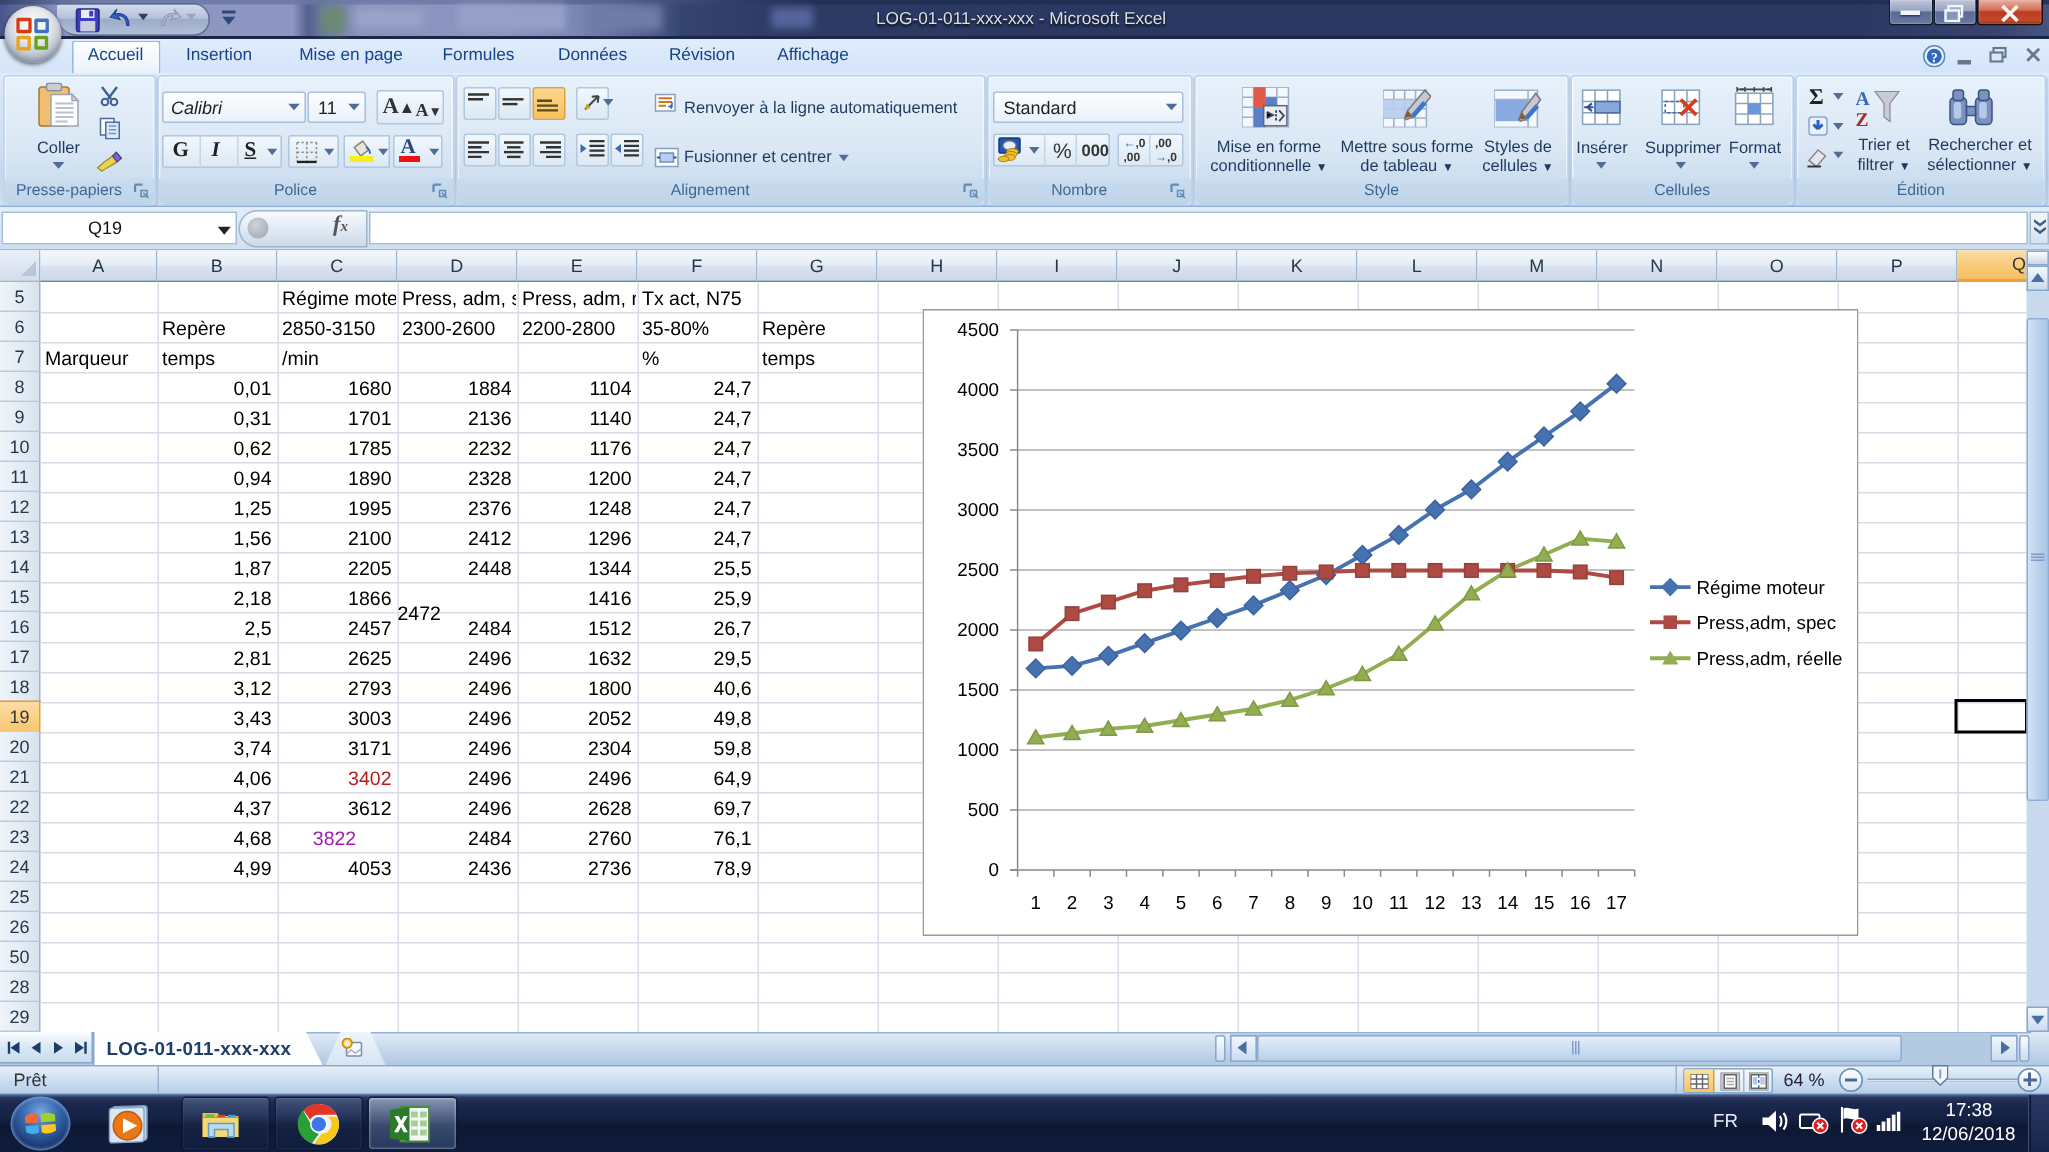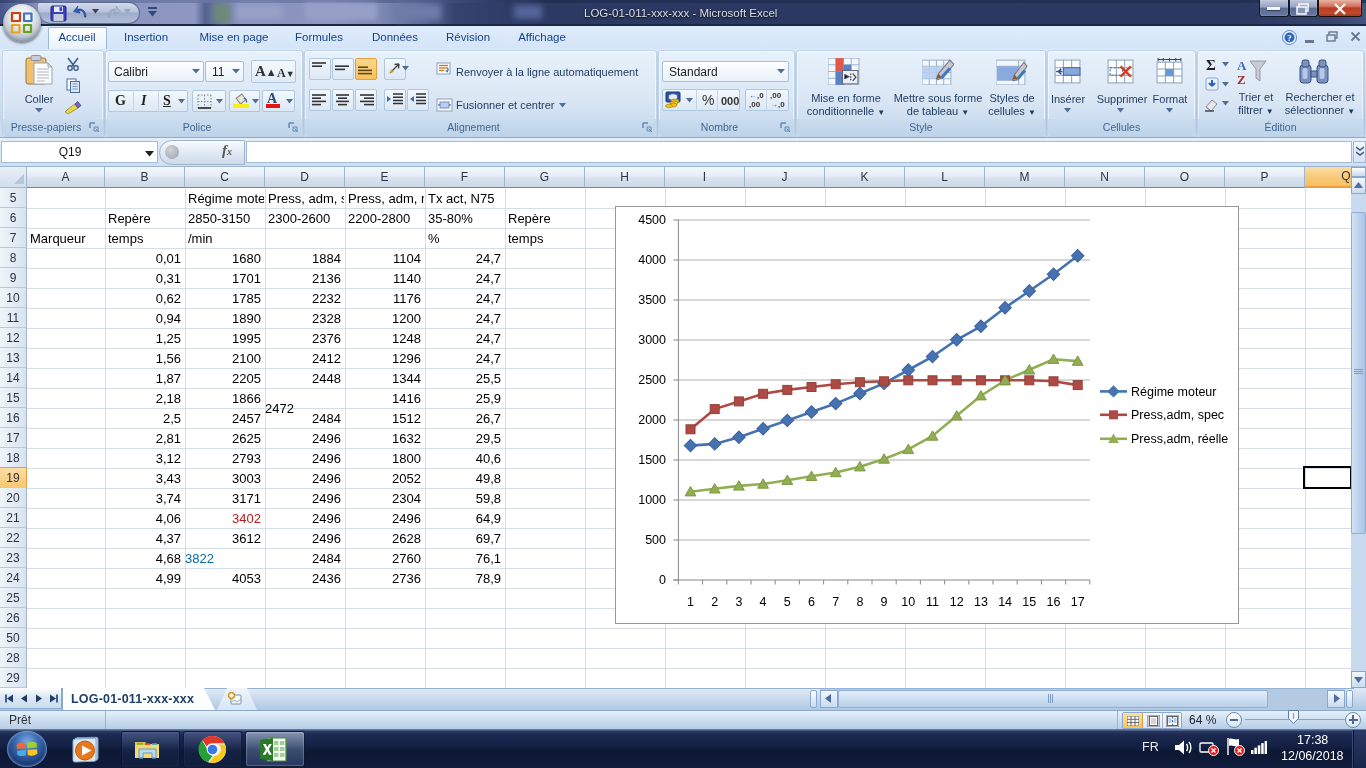--- a/index.html
+++ b/index.html
@@ -154,21 +154,21 @@
       <path d="M6.5 6 h5"></path>
       <path d="M6.5 8.5 h5"></path>
       <path d="M6.5 11 h5"></path>
     </g>
 </svg>
 <svg class="ab" style="left:64px;top:99px;" width="18" height="16" viewBox="0 0 18 16">
 <path d="M1 13 C5 9 8 7 11 5 l3 4 c-3 2 -7 4 -10 6 z" fill="#e8d44e" stroke="#9a8b2a" stroke-width=".8"></path>
 <path d="M11 5 l3 4 l3 -2.5 l-3.5 -4 z" fill="#7a68c8" stroke="#4a3a8a" stroke-width=".8"></path>
 </svg>
 
-<div class="ab" style="left:108px;top:61px;width:96px;height:21px;background:linear-gradient(#fdfeff,#e9f1fa);border:1px solid #a8c0dc;border-radius:2px;font-size:12px;color:#222;padding:3px 0 0 5px;">Calibri</div>
+<div class="ab" style="left:108px;top:61px;width:96px;height:21px;background:linear-gradient(#fdfeff,#e9f1fa);border:1px solid #a8c0dc;border-radius:2px;font-size:12px;color:#222;padding:3px 0 0 5px;font-style:italic;">Calibri</div>
 <svg class="ab" style="left:192px;top:69px;" width="8" height="5" viewBox="0 0 8 5">
     <path d="M0 0 h8 l-4 4.5 z" fill="#4f6d96"></path>
   </svg>
 <div class="ab" style="left:205px;top:61px;width:39px;height:21px;background:linear-gradient(#fdfeff,#e9f1fa);border:1px solid #a8c0dc;border-radius:2px;font-size:12px;color:#222;padding:3px 0 0 6px;">11</div>
 <svg class="ab" style="left:232px;top:69px;" width="8" height="5" viewBox="0 0 8 5">
     <path d="M0 0 h8 l-4 4.5 z" fill="#4f6d96"></path>
   </svg>
 <div class="ab" style="left:251px;top:60px;width:45px;height:23px;background:linear-gradient(#f4f9fe,#dfeaf6);border:1px solid #b0c7e0;border-radius:2px;"></div>
 <div class="ab" style="left:255px;top:63px;font-size:15px;font-weight:bold;color:#333;font-family:'Liberation Serif',serif;">A<span style="font-size:11px;">▲</span></div>
 <div class="ab" style="left:277px;top:66px;font-size:12px;font-weight:bold;color:#333;font-family:'Liberation Serif',serif;">A<span style="font-size:9px;">▼</span></div>
@@ -634,21 +634,21 @@
 <div style="font-size:13px;color:#b91c1c;position:absolute;white-space:nowrap;overflow:hidden;left:185px;top:511px;width:76px;text-align:right;">3402</div>
 <div style="font-size:13px;color:#000;position:absolute;white-space:nowrap;overflow:hidden;left:265px;top:511px;width:76px;text-align:right;">2496</div>
 <div style="font-size:13px;color:#000;position:absolute;white-space:nowrap;overflow:hidden;left:345px;top:511px;width:76px;text-align:right;">2496</div>
 <div style="font-size:13px;color:#000;position:absolute;white-space:nowrap;overflow:hidden;left:425px;top:511px;width:76px;text-align:right;">64,9</div>
 <div style="font-size:13px;color:#000;position:absolute;white-space:nowrap;overflow:hidden;left:105px;top:531px;width:76px;text-align:right;">4,37</div>
 <div style="font-size:13px;color:#000;position:absolute;white-space:nowrap;overflow:hidden;left:185px;top:531px;width:76px;text-align:right;">3612</div>
 <div style="font-size:13px;color:#000;position:absolute;white-space:nowrap;overflow:hidden;left:265px;top:531px;width:76px;text-align:right;">2496</div>
 <div style="font-size:13px;color:#000;position:absolute;white-space:nowrap;overflow:hidden;left:345px;top:531px;width:76px;text-align:right;">2628</div>
 <div style="font-size:13px;color:#000;position:absolute;white-space:nowrap;overflow:hidden;left:425px;top:531px;width:76px;text-align:right;">69,7</div>
 <div style="font-size:13px;color:#000;position:absolute;white-space:nowrap;overflow:hidden;left:105px;top:551px;width:76px;text-align:right;">4,68</div>
-<div style="font-size:13px;color:#0369a1;position:absolute;white-space:nowrap;overflow:hidden;left:185px;top:551px;width:76px;text-align:left;">3822</div>
+<div style="font-size:13px;color:#a21caf;position:absolute;white-space:nowrap;overflow:hidden;left:185px;top:551px;width:76px;text-align:center;">3822</div>
 <div style="font-size:13px;color:#000;position:absolute;white-space:nowrap;overflow:hidden;left:265px;top:551px;width:76px;text-align:right;">2484</div>
 <div style="font-size:13px;color:#000;position:absolute;white-space:nowrap;overflow:hidden;left:345px;top:551px;width:76px;text-align:right;">2760</div>
 <div style="font-size:13px;color:#000;position:absolute;white-space:nowrap;overflow:hidden;left:425px;top:551px;width:76px;text-align:right;">76,1</div>
 <div style="font-size:13px;color:#000;position:absolute;white-space:nowrap;overflow:hidden;left:105px;top:571px;width:76px;text-align:right;">4,99</div>
 <div style="font-size:13px;color:#000;position:absolute;white-space:nowrap;overflow:hidden;left:185px;top:571px;width:76px;text-align:right;">4053</div>
 <div style="font-size:13px;color:#000;position:absolute;white-space:nowrap;overflow:hidden;left:265px;top:571px;width:76px;text-align:right;">2436</div>
 <div style="font-size:13px;color:#000;position:absolute;white-space:nowrap;overflow:hidden;left:345px;top:571px;width:76px;text-align:right;">2736</div>
 <div style="font-size:13px;color:#000;position:absolute;white-space:nowrap;overflow:hidden;left:425px;top:571px;width:76px;text-align:right;">78,9</div>
 <svg class="ab" style="left:615px;top:206px;" width="624" height="418" viewBox="0 0 624 418">
 <rect x="0.5" y="0.5" width="623" height="417" fill="#fff" stroke="#999"></rect>

